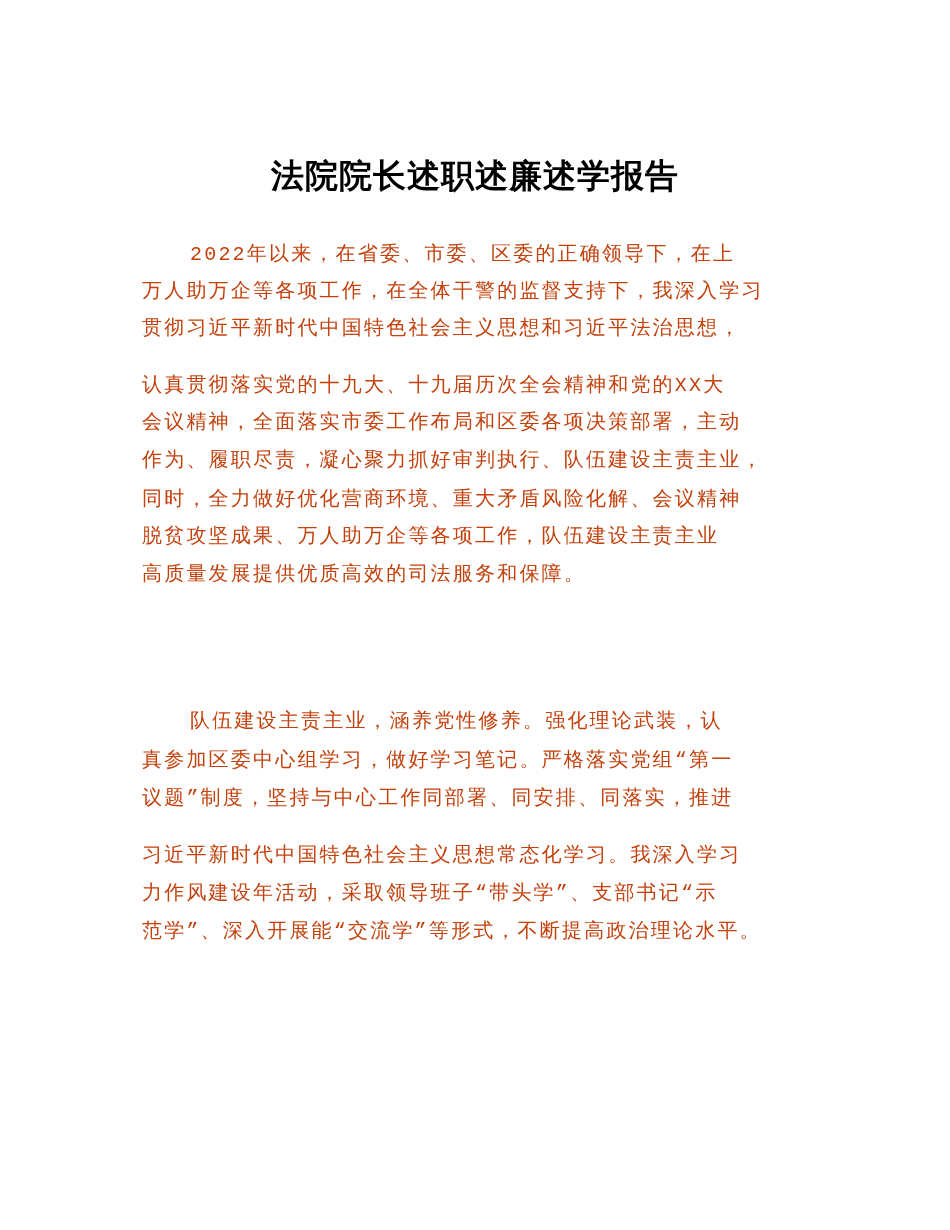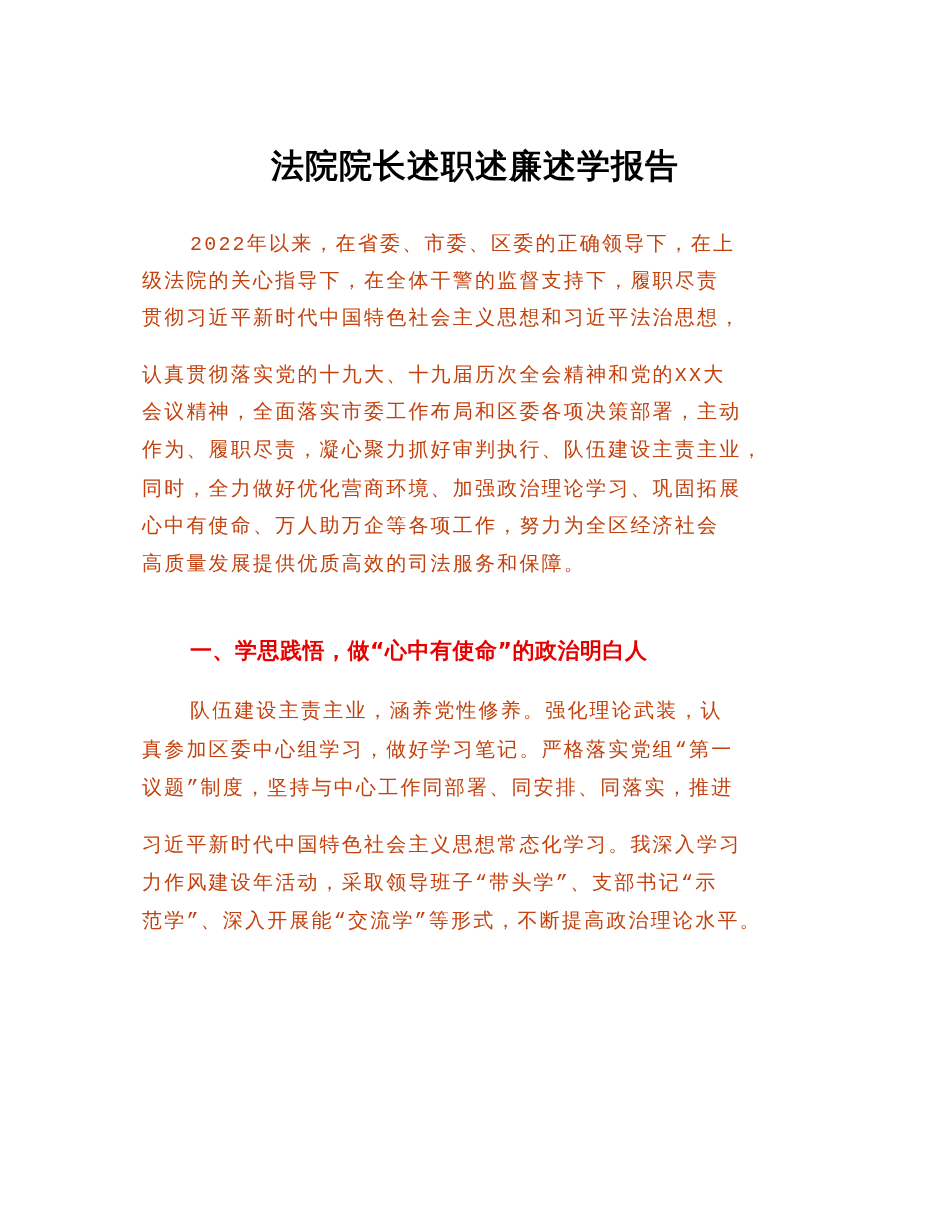--- a/index.html
+++ b/index.html
@@ -1,17 +1,17 @@
 <!DOCTYPE html>
 <html><head>
 <meta charset="utf-8">
 <style>
   html, body { margin:0; padding:0; background:#ffffff; }
   body { width:950px; height:1230px; position:relative; overflow:hidden; }
-  .page { position:absolute; left:0; top:1px; width:950px; height:982px; background:#fff; }
+  .page { position:absolute; left:0; top:11px; width:950px; height:982px; background:#fff; }
   .title {
     position:absolute; left:0; top:140px; width:950px; text-align:center;
     font-family:"DejaVu Serif","Liberation Serif",serif; font-weight:bold;
     font-size:33px; line-height:50px; color:#000; letter-spacing:1px;
   }
   .line {
     position:absolute; left:142px; height:37px; line-height:37px;
     font-family:Liberation Mono, monospace;
     font-size:20px; color:#c2410c; white-space:nowrap; letter-spacing:2.2px;
   }
@@ -23,31 +23,30 @@
   }
 </style>
 </head>
 <body>
 
 <div class="page">
   <div class="title">法院院长述职述廉述学报告</div>
 
   <div>
     <div class="line indent" style="top:225px">2022年以来，在省委、市委、区委的正确领导下，在上</div>
-    <div class="line" style="top:262px">级法院的关心指导下，在全体干警的监督支持下，履职尽责</div>
+    <div class="line" style="top:262px">万人助万企等各项工作，在全体干警的监督支持下，我深入学习</div>
     <div class="line" style="top:299px">贯彻习近平新时代中国特色社会主义思想和习近平法治思想，</div>
     <div class="line" style="top:356px">认真贯彻落实党的十九大、十九届历次全会精神和党的XX大</div>
     <div class="line" style="top:393px">会议精神，全面落实市委工作布局和区委各项决策部署，主动</div>
     <div class="line" style="top:431px">作为、履职尽责，凝心聚力抓好审判执行、队伍建设主责主业，</div>
-    <div class="line" style="top:470px">同时，全力做好优化营商环境、加强政治理论学习、巩固拓展</div>
-    <div class="line" style="top:507px">心中有使命、万人助万企等各项工作，努力为全区经济社会</div>
+    <div class="line" style="top:470px">同时，全力做好优化营商环境、重大矛盾风险化解、会议精神</div>
+    <div class="line" style="top:507px">脱贫攻坚成果、万人助万企等各项工作，队伍建设主责主业</div>
     <div class="line" style="top:545px">高质量发展提供优质高效的司法服务和保障。</div>
   </div>
 
-  <div class="heading">一、学思践悟，做“心中有使命”的政治明白人</div>
 
   <div>
     <div class="line indent" style="top:692px">队伍建设主责主业，涵养党性修养。强化理论武装，认</div>
     <div class="line" style="top:731px">真参加区委中心组学习，做好学习笔记。严格落实党组“第一</div>
     <div class="line" style="top:769px">议题”制度，坚持与中心工作同部署、同安排、同落实，推进</div>
     <div class="line" style="top:826px">习近平新时代中国特色社会主义思想常态化学习。我深入学习</div>
     <div class="line" style="top:864px">力作风建设年活动，采取领导班子“带头学”、支部书记“示</div>
     <div class="line" style="top:902px">范学”、深入开展能“交流学”等形式，不断提高政治理论水平。</div>
   </div>
 </div>

